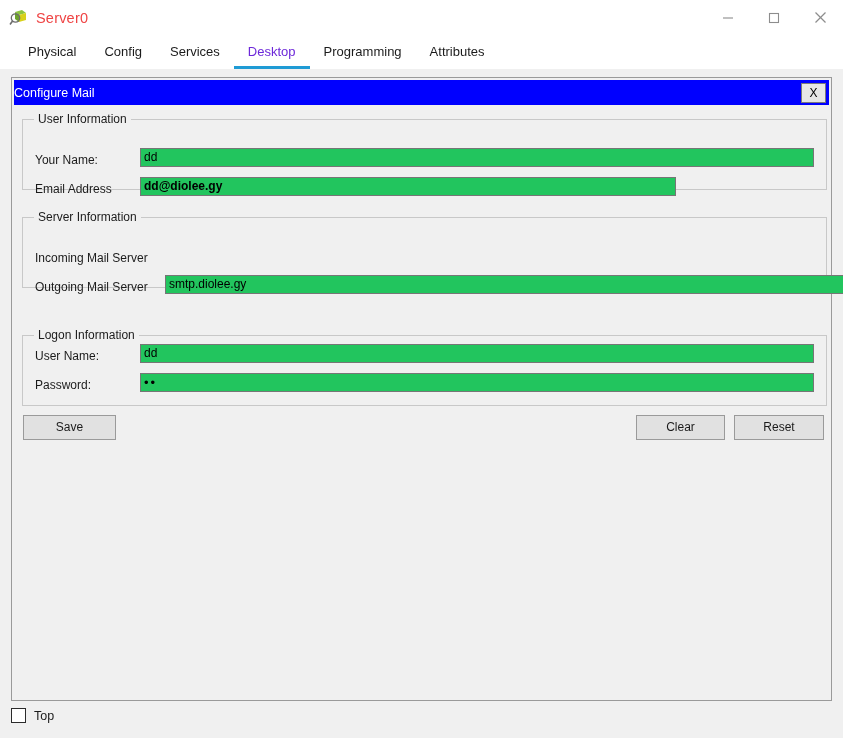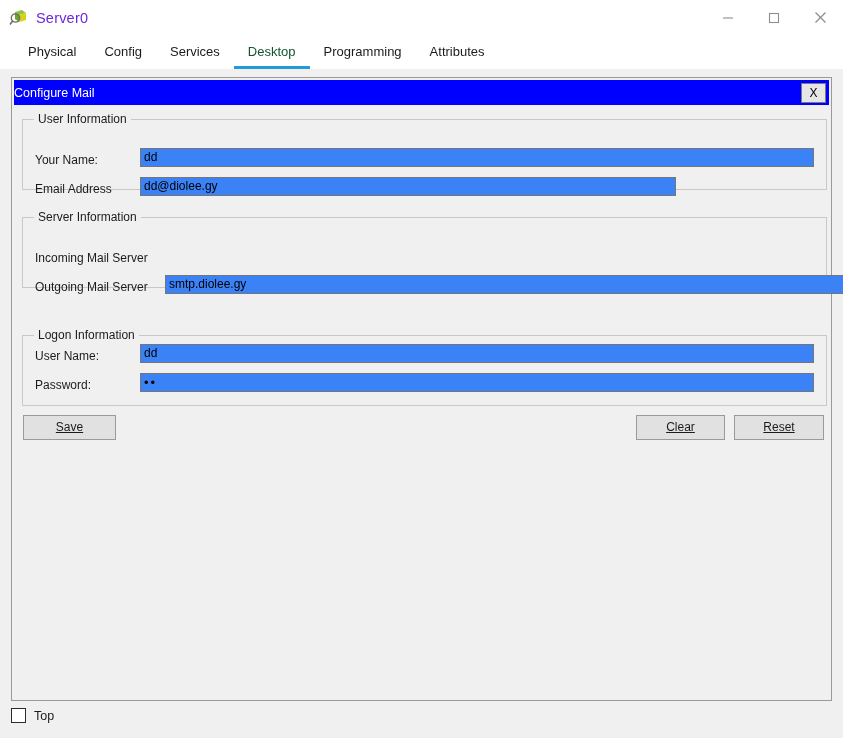--- a/index.html
+++ b/index.html
@@ -28,21 +28,21 @@
   #app-icon {
     width: 22px;
     height: 22px;
     margin-left: 8px;
     margin-right: 6px;
     flex: none;
     position: relative;
   }
   #window-title {
     font-size: 14.5px;
-    color: #6d28d9;
+    color: #ef4444;
     letter-spacing: 0.2px;
     font-family: "Liberation Sans", sans-serif;
   }
   .win-btns {
     position: absolute;
     right: 0;
     top: 0;
     height: 35px;
     display: flex;
   }
@@ -69,21 +69,21 @@
     height: 34px;
     line-height: 34px;
     padding: 0 14px;
     font-size: 13px;
     color: #1b1b1b;
     box-sizing: border-box;
     border-bottom: 3px solid transparent;
     white-space: nowrap;
   }
   .tab.active {
-    color: #14532d;
+    color: #6d28d9;
     border-bottom-color: #1f9bd5;
   }
 
   
   #desktop-panel {
     position: absolute;
     left: 11px;
     top: 77px;
     width: 821px;
     height: 624px;
@@ -143,21 +143,21 @@
   .field-label {
     position: absolute;
     font-size: 12px;
     color: #1b1b1b;
     white-space: nowrap;
     line-height: 18px;
   }
   .text-input {
     position: absolute;
     height: 19px;
-    background: #3b82f6;
+    background: #22c55e;
     border: 1px solid #767676;
     box-sizing: border-box;
     font-family: "Liberation Sans", sans-serif;
     font-size: 12px;
     color: #000;
     padding: 0 3px;
     line-height: 17px;
     white-space: nowrap;
     overflow: hidden;
   }
@@ -171,21 +171,20 @@
     position: absolute;
     height: 25px;
     background: #e1e1e1;
     border: 1px solid #9a9a9a;
     box-sizing: border-box;
     font-size: 12px;
     font-family: "Liberation Sans", sans-serif;
     color: #1b1b1b;
     text-align: center;
     line-height: 23px;
-    text-decoration: underline;
   }
 
   
   #top-row {
     position: absolute;
     left: 11px;
     top: 708px;
     display: flex;
     align-items: center;
   }
@@ -252,21 +251,21 @@
     <span id="mail-header-title">Configure Mail</span>
     <div id="mail-close-btn">X</div>
   </div>
 
   <div class="groupbox" style="left:10px; top:41px; width:805px; height:71px;">
     <span class="group-legend">User Information</span>
   </div>
   <span class="field-label" style="left:23px; top:73px;">Your Name:</span>
   <div class="text-input" style="left:128px; top:70px; width:674px;">dd</div>
   <span class="field-label" style="left:23px; top:102px;">Email Address</span>
-  <div class="text-input" style="left:128px; top:99px; width:536px;">dd@diolee.gy</div>
+  <div class="text-input" style="left:128px; top:99px; width:536px;font-weight:bold;">dd@diolee.gy</div>
 
   <div class="groupbox" style="left:10px; top:139px; width:805px; height:71px;">
     <span class="group-legend">Server Information</span>
   </div>
   <span class="field-label" style="left:23px; top:171px;">Incoming Mail Server</span>
   <span class="field-label" style="left:23px; top:200px;">Outgoing Mail Server</span>
   <div class="text-input" style="left:153px; top:197px; width:701px;">smtp.diolee.gy</div>
 
   <div class="groupbox" style="left:10px; top:237px; width:805px; height:71px;margin-top:20px;">
     <span class="group-legend">Logon Information</span>

